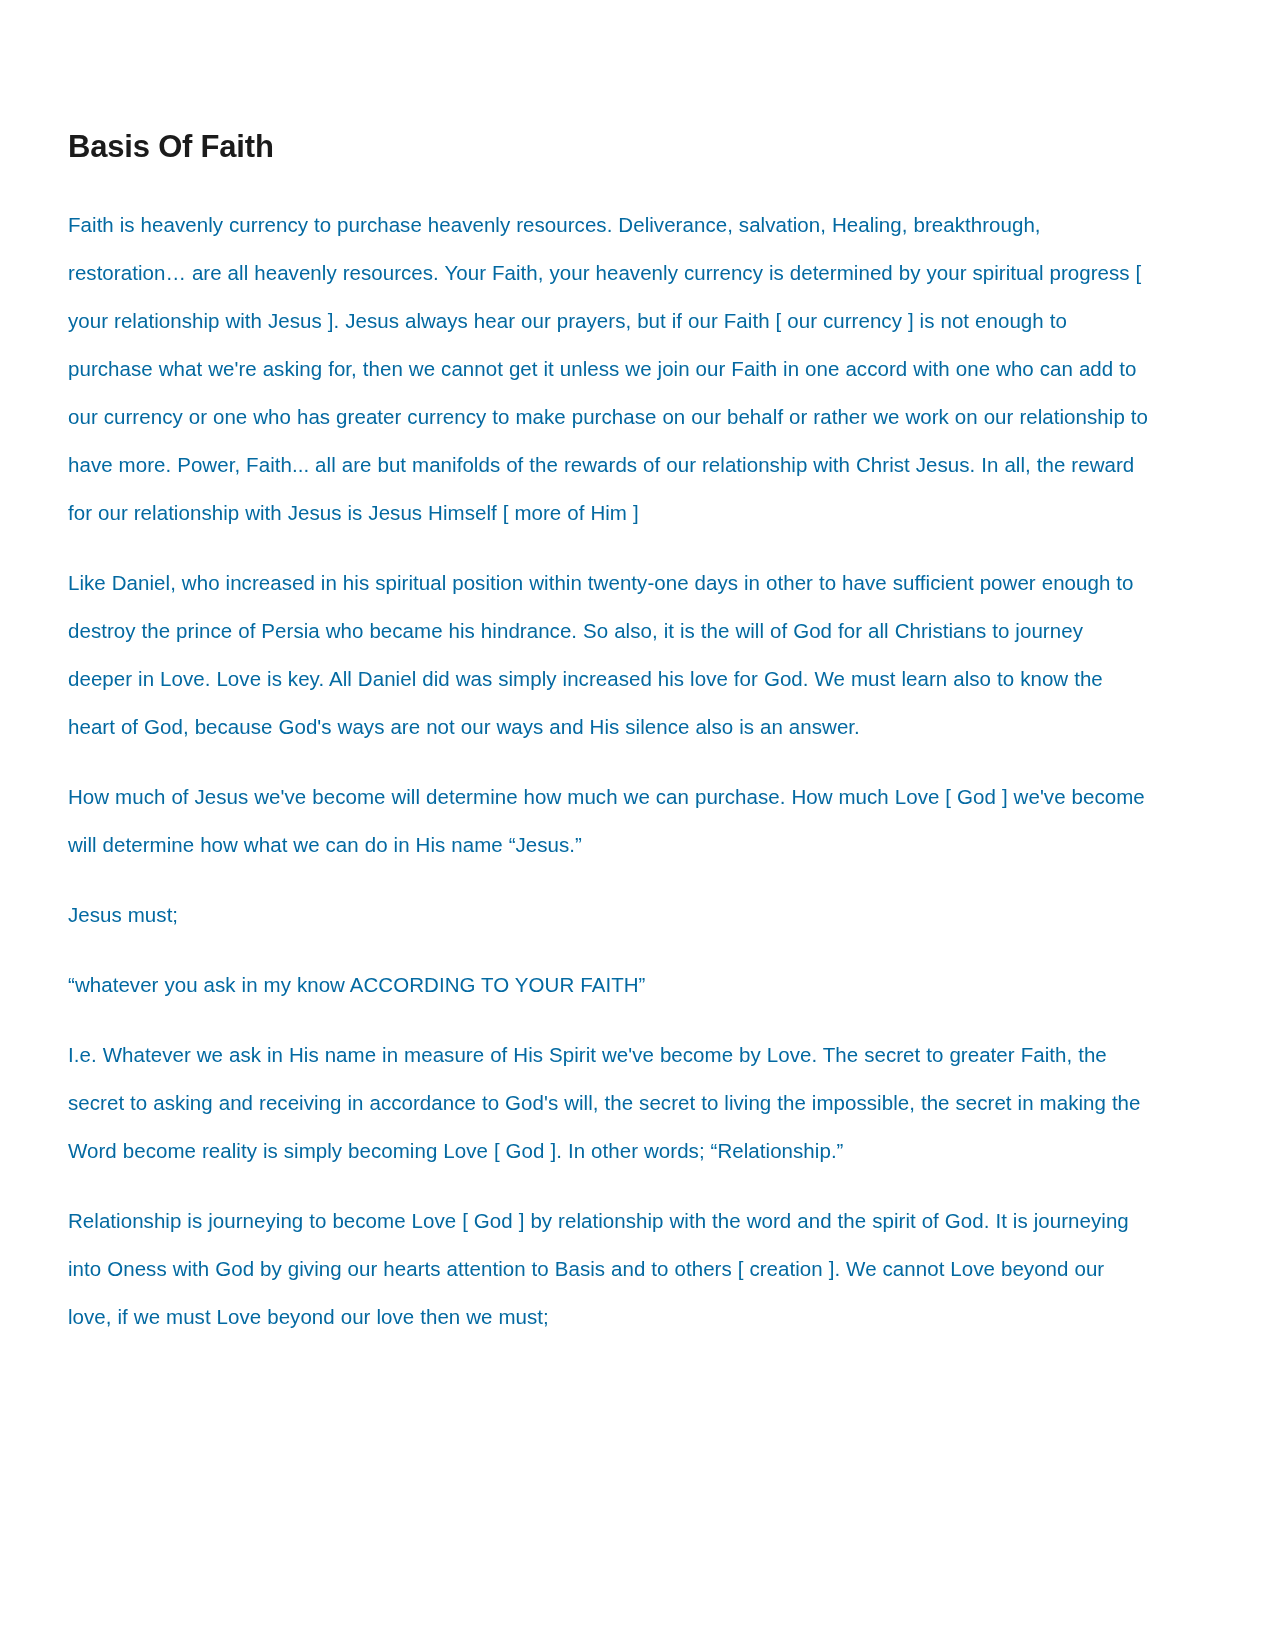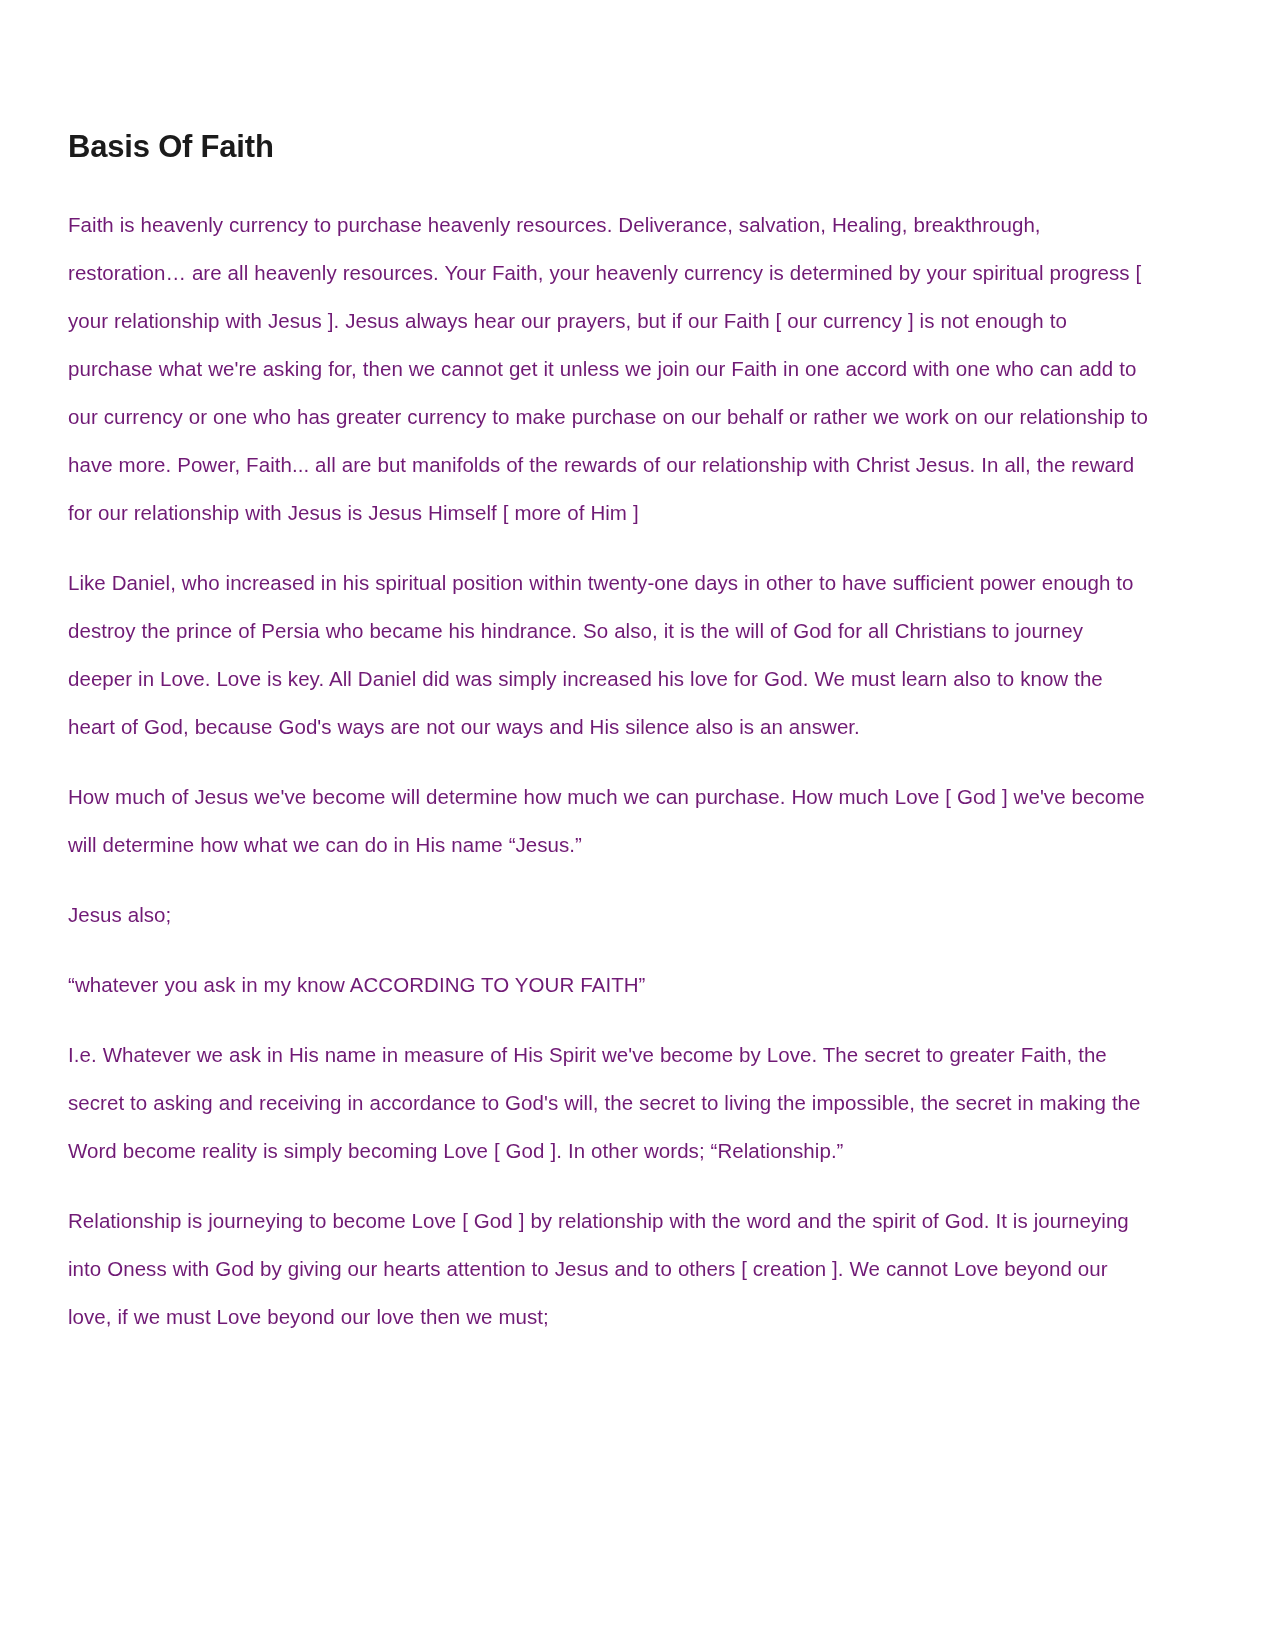--- a/index.html
+++ b/index.html
@@ -29,39 +29,39 @@
     margin: 0 0 34px 0;
     color: #1b1b1b;
   }
   .doc-body {
     display: block;
   }
   .para {
     font-size: 20.5px;
     line-height: 48px;
     margin: 0 0 22px 0;
-    color: #701a75;
+    color: #0369a1;
     letter-spacing: 0.05px;
     text-align: left;
     word-spacing: 0.2px;
   }
   .para:last-child {
     margin-bottom: 0;
   }
 </style>
 </head>
 <body>
 
 <div class="page">
 
   <h1 class="doc-title">Basis Of Faith</h1>
 
   <div class="doc-body">
     <p class="para">Faith is heavenly currency to purchase heavenly resources. Deliverance, salvation, Healing, breakthrough, restoration… are all heavenly resources. Your Faith, your heavenly currency is determined by your spiritual progress [ your relationship with Jesus ]. Jesus always hear our prayers, but if our Faith [ our currency ] is not enough to purchase what we're asking for, then we cannot get it unless we join our Faith in one accord with one who can add to our currency or one who has greater currency to make purchase on our behalf or rather we work on our relationship to have more. Power, Faith... all are but manifolds of the rewards of our relationship with Christ Jesus. In all, the reward for our relationship with Jesus is Jesus Himself [ more of Him ]</p>
     <p class="para">Like Daniel, who increased in his spiritual position within twenty-one days in other to have sufficient power enough to destroy the prince of Persia who became his hindrance. So also, it is the will of God for all Christians to journey deeper in Love. Love is key. All Daniel did was simply increased his love for God. We must learn also to know the heart of God, because God's ways are not our ways and His silence also is an answer.</p>
     <p class="para">How much of Jesus we've become will determine how much we can purchase. How much Love [ God ] we've become will determine how what we can do in His name “Jesus.”</p>
-    <p class="para">Jesus also;</p>
+    <p class="para">Jesus must;</p>
     <p class="para">“whatever you ask in my know ACCORDING TO YOUR FAITH”</p>
     <p class="para">I.e. Whatever we ask in His name in measure of His Spirit we've become by Love. The secret to greater Faith, the secret to asking and receiving in accordance to God's will, the secret to living the impossible, the secret in making the Word become reality is simply becoming Love [ God ]. In other words; “Relationship.”</p>
-    <p class="para">Relationship is journeying to become Love [ God ] by relationship with the word and the spirit of God. It is journeying into Oness with God by giving our hearts attention to Jesus and to others [ creation ]. We cannot Love beyond our love, if we must Love beyond our love then we must;</p>
+    <p class="para">Relationship is journeying to become Love [ God ] by relationship with the word and the spirit of God. It is journeying into Oness with God by giving our hearts attention to Basis and to others [ creation ]. We cannot Love beyond our love, if we must Love beyond our love then we must;</p>
   </div>
 
 </div>
 
 </body></html>

